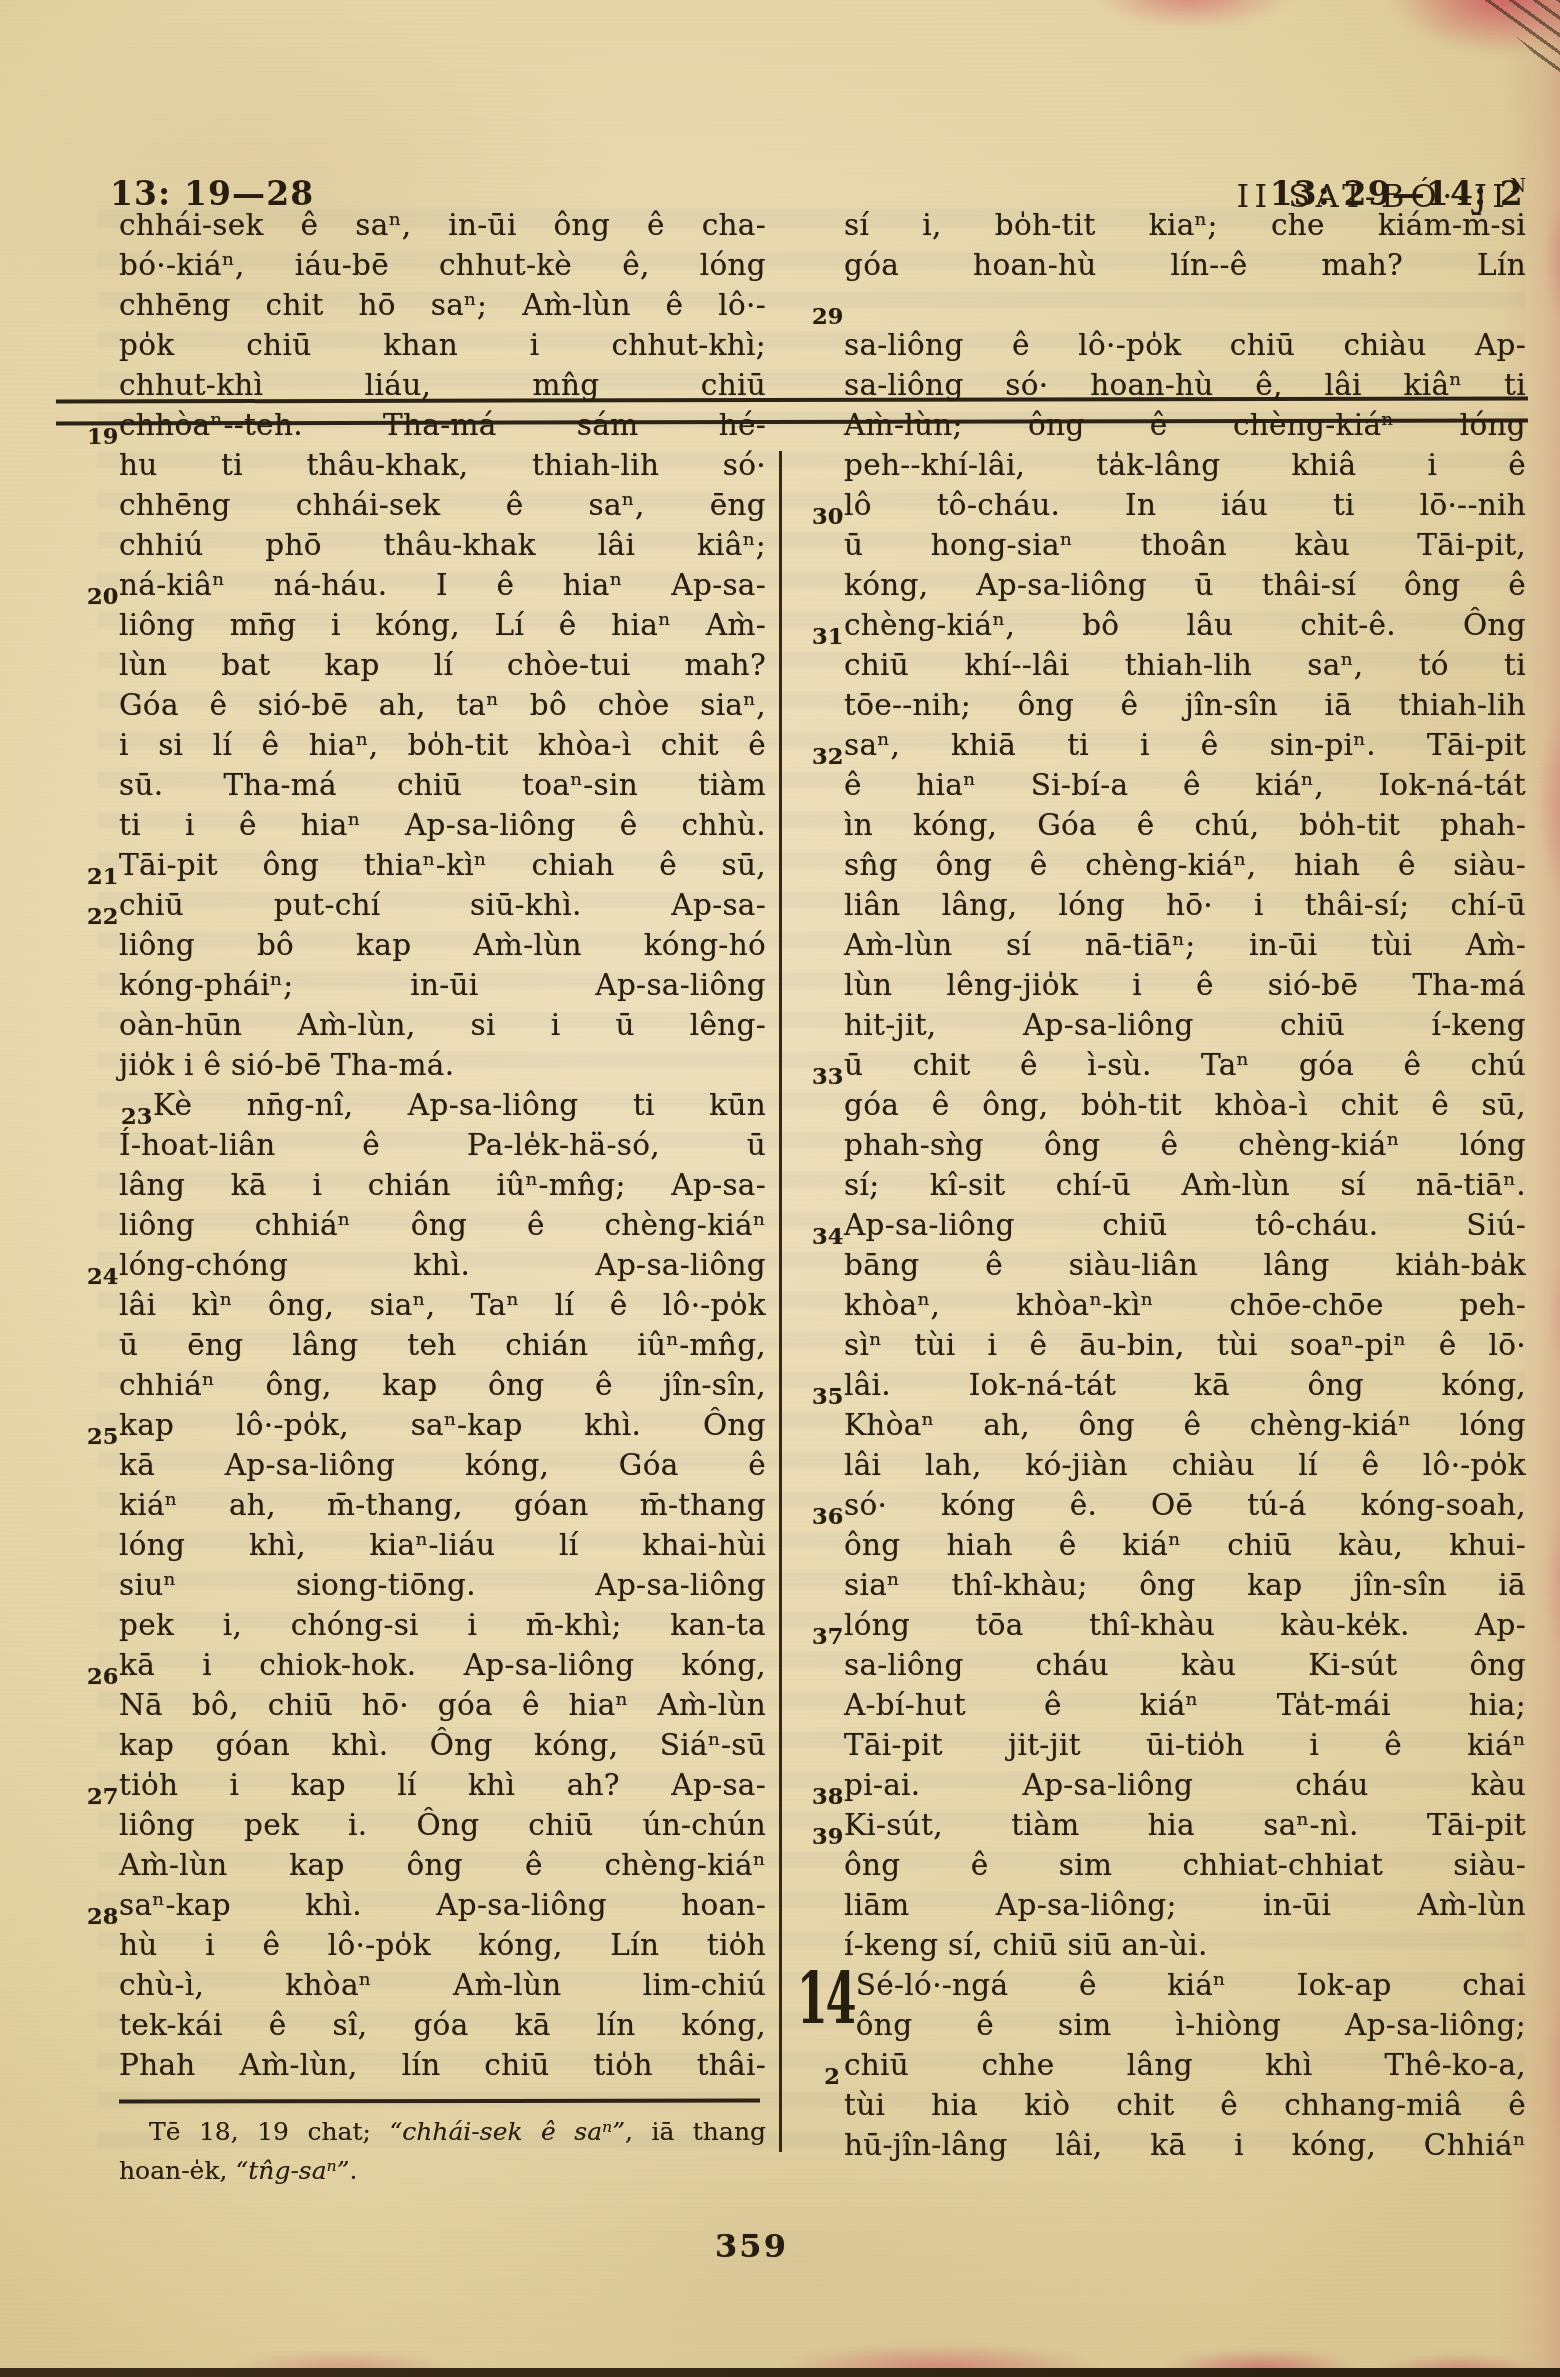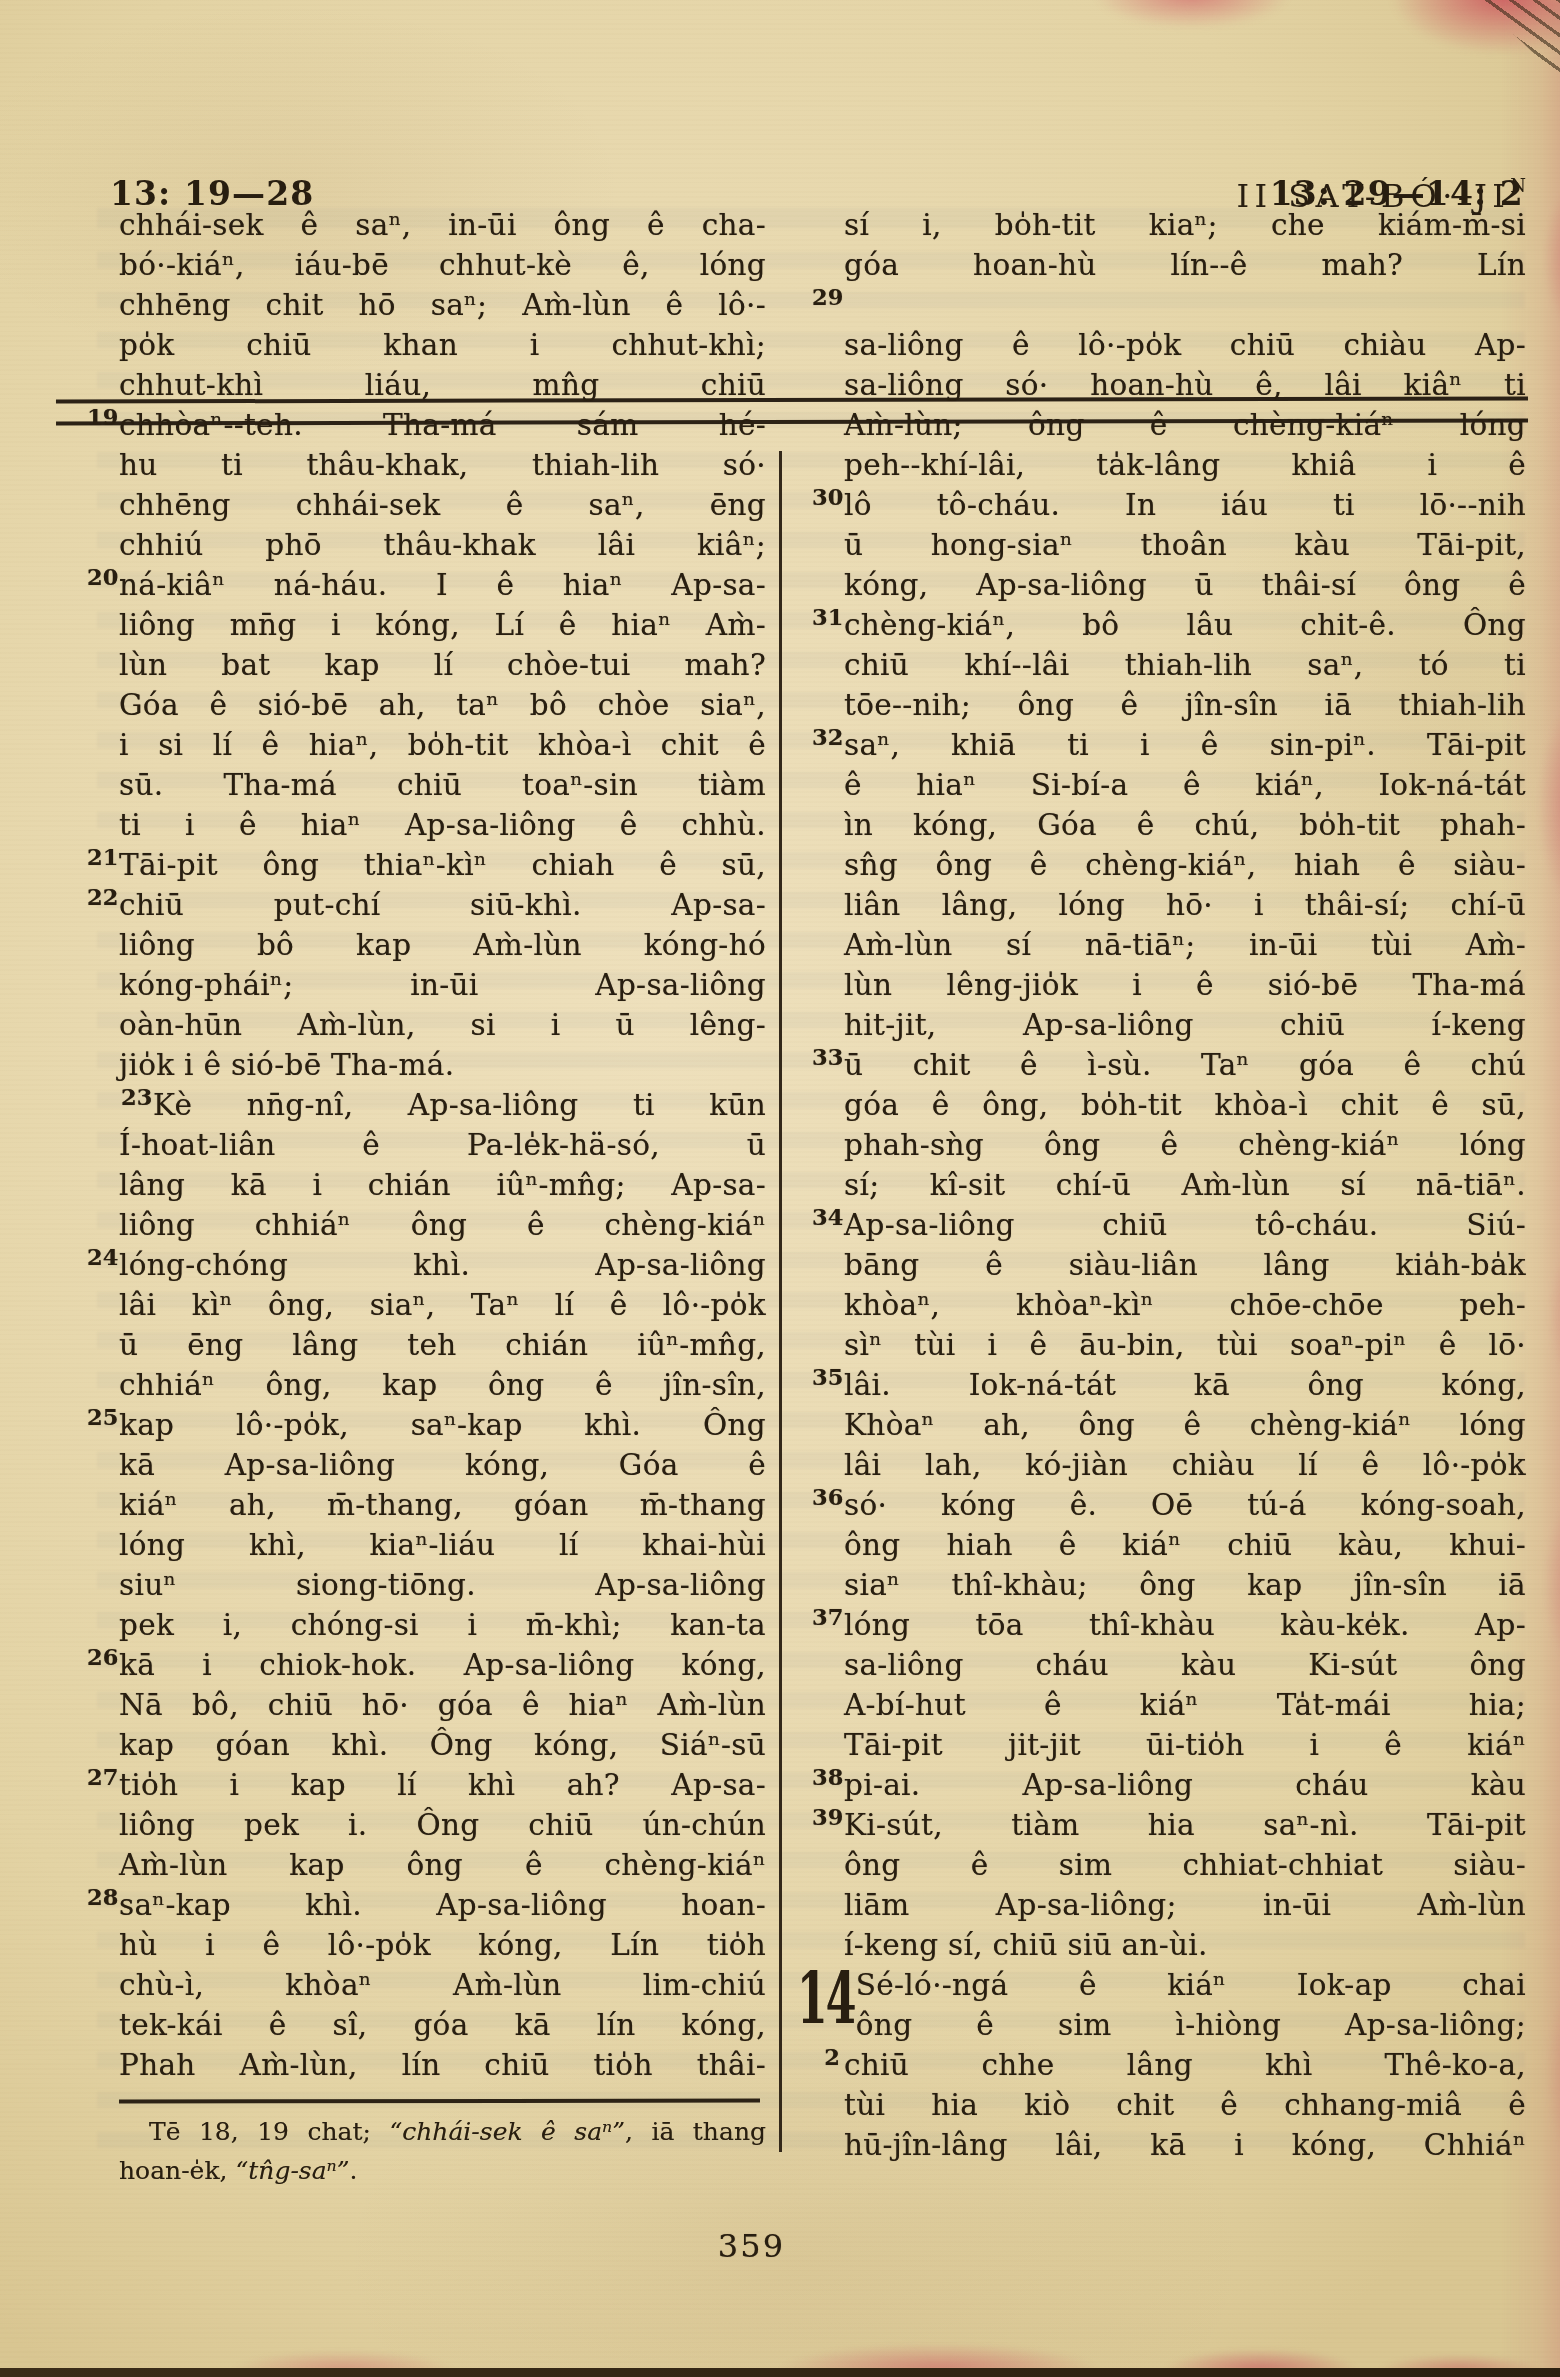--- a/index.html
+++ b/index.html
@@ -55,34 +55,34 @@
   
   .col{position:absolute;top:205px;}
   #left-col{left:119px;width:647px;}
   #right-col{left:844px;width:682px;}
   .ln{position:relative;height:40px;line-height:40px;font-size:29.5px;letter-spacing:0.3px;
       text-align:justify;text-align-last:justify;
       text-shadow:0 0 0.7px rgba(40,30,16,.55);}
   .ln.short{text-align-last:left;}
   .ln.indent{text-indent:34px;}
   .ln.ch{padding-left:11.8px;}
-  .vnum{position:absolute;left:-32px;top:1px;font-size:22.5px;font-weight:bold;line-height:1;letter-spacing:0;
+  .vnum{position:absolute;left:-32px;top:20px;font-size:22.5px;font-weight:bold;line-height:1;letter-spacing:0;
       text-align:center;width:28px;text-align-last:right;}
   .chnum{position:absolute;left:-47px;top:-2.1px;font-size:71px;line-height:1;font-weight:bold;
       transform:scaleX(.62);transform-origin:left top;letter-spacing:-3.2px;text-align-last:left;}
   
   .footnote{position:absolute;left:119px;top:2094px;width:647px;}
   .fn-rule{width:641px;height:3.8px;background:#2c2216;margin:5.4px 0 8.6px 0;transform:rotate(-0.1deg);}
   .fn-line{height:39px;line-height:39px;font-size:25px;text-align:justify;text-align-last:justify;
       text-shadow:0 0 0.5px rgba(40,30,16,.5);}
   .fn-line.short{text-align-last:left;}
   .fn-line.indent{text-indent:30px;}
   
   .pagenum{position:absolute;left:671px;top:2227px;width:161px;text-align:center;
-      font-size:32px;font-weight:normal;letter-spacing:2.1px;text-shadow:0 0 0.7px rgba(40,30,16,.55);}
+      font-size:32px;font-weight:bold;letter-spacing:2.1px;text-shadow:0 0 0.7px rgba(40,30,16,.55);}
 </style>
 </head>
 <body>
 
 <div class="page">
   <div class="texture"></div>
   <div class="ghost"></div>
 
   <div class="stain-topright"></div>
   <div class="stain-right"></div>

